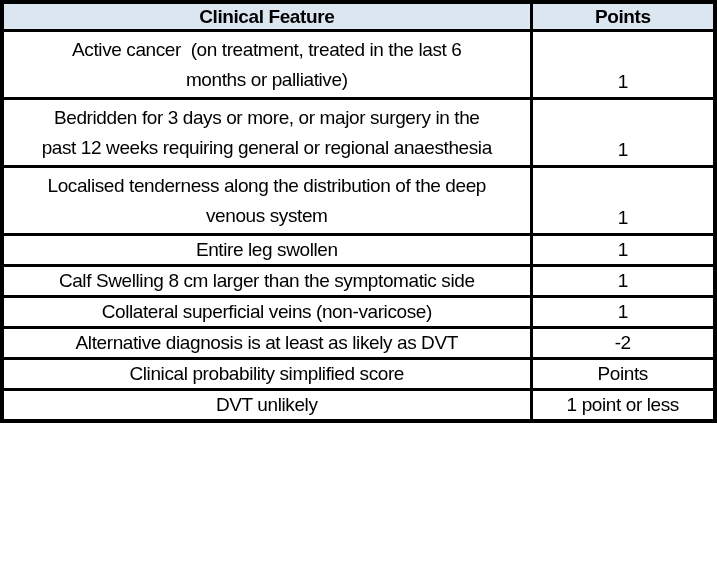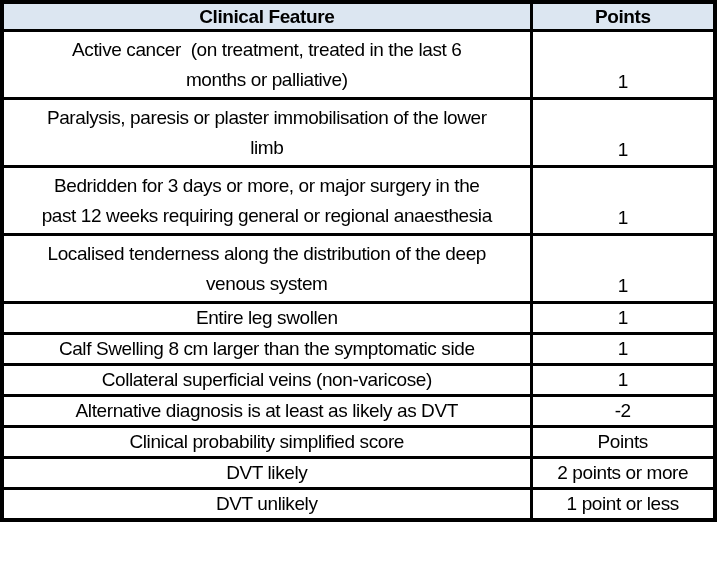--- a/index.html
+++ b/index.html
@@ -68,25 +68,20 @@
         <th style="background: rgb(220, 230, 241);">Points</th>
       </tr>
     </thead>
     <tbody>
         <tr class="tall">
           <td class="feature-cell">Active cancer  (on treatment, treated in the last 6
 months or palliative)</td>
           <td class="points-cell">1</td>
         </tr>
         <tr class="tall">
-          <td class="feature-cell">Paralysis, paresis or plaster immobilisation of the lower
-limb</td>
-          <td class="points-cell">1</td>
-        </tr>
-        <tr class="tall">
           <td class="feature-cell">Bedridden for 3 days or more, or major surgery in the
 past 12 weeks requiring general or regional anaesthesia</td>
           <td class="points-cell">1</td>
         </tr>
         <tr class="tall">
           <td class="feature-cell">Localised tenderness along the distribution of the deep
 venous system</td>
           <td class="points-cell">1</td>
         </tr>
         <tr class="single">
@@ -103,22 +98,18 @@
         </tr>
         <tr class="single">
           <td class="feature-cell">Alternative diagnosis is at least as likely as DVT</td>
           <td class="points-cell">-2</td>
         </tr>
         <tr class="single">
           <td class="feature-cell">Clinical probability simplified score</td>
           <td class="points-cell">Points</td>
         </tr>
         <tr class="single">
-          <td class="feature-cell">DVT likely</td>
-          <td class="points-cell">2 points or more</td>
-        </tr>
-        <tr class="single">
           <td class="feature-cell">DVT unlikely</td>
           <td class="points-cell">1 point or less</td>
         </tr>
       </tbody>
   </table>
 </div>
 
 </body></html>

